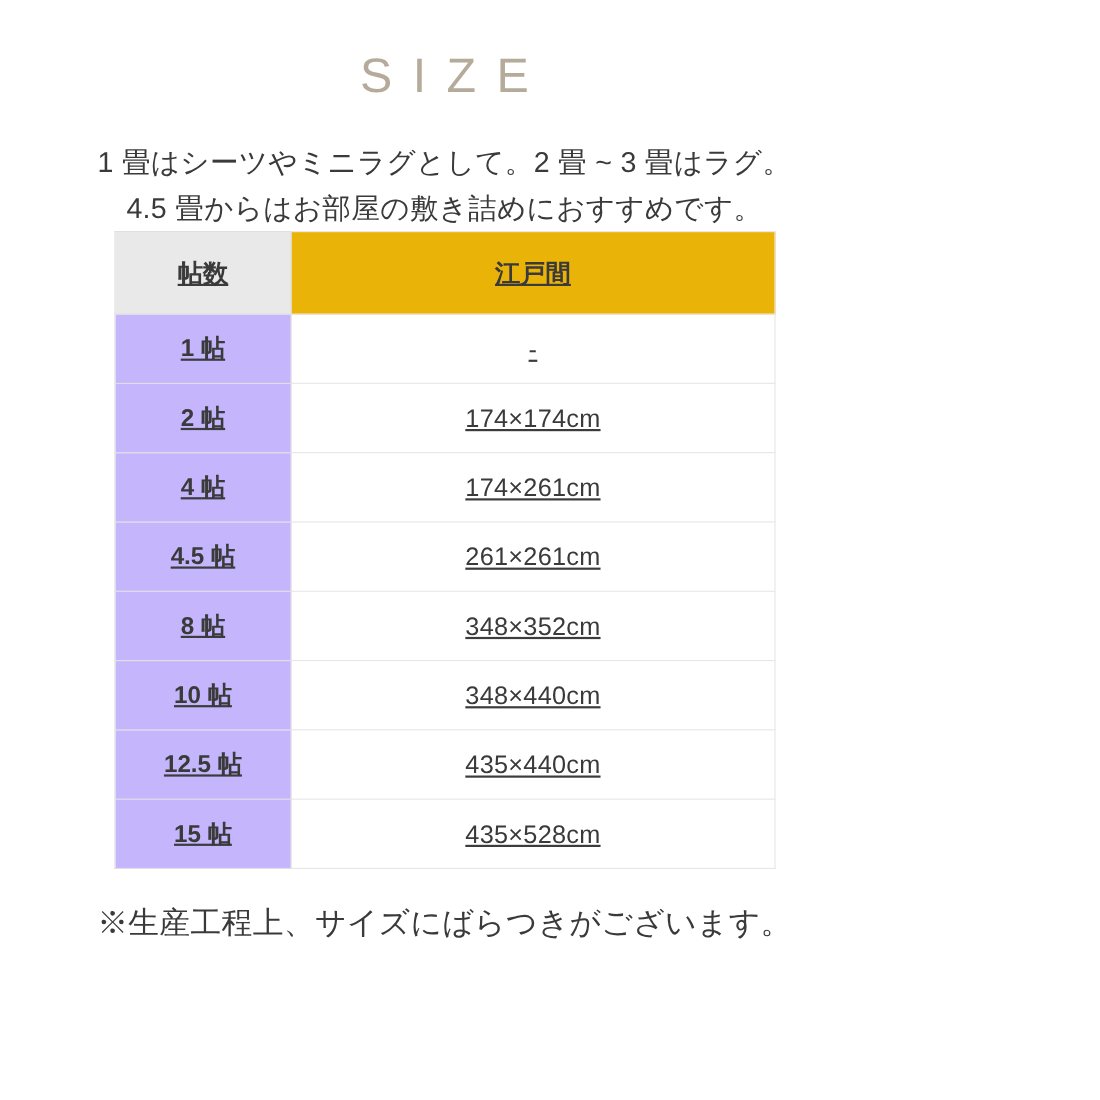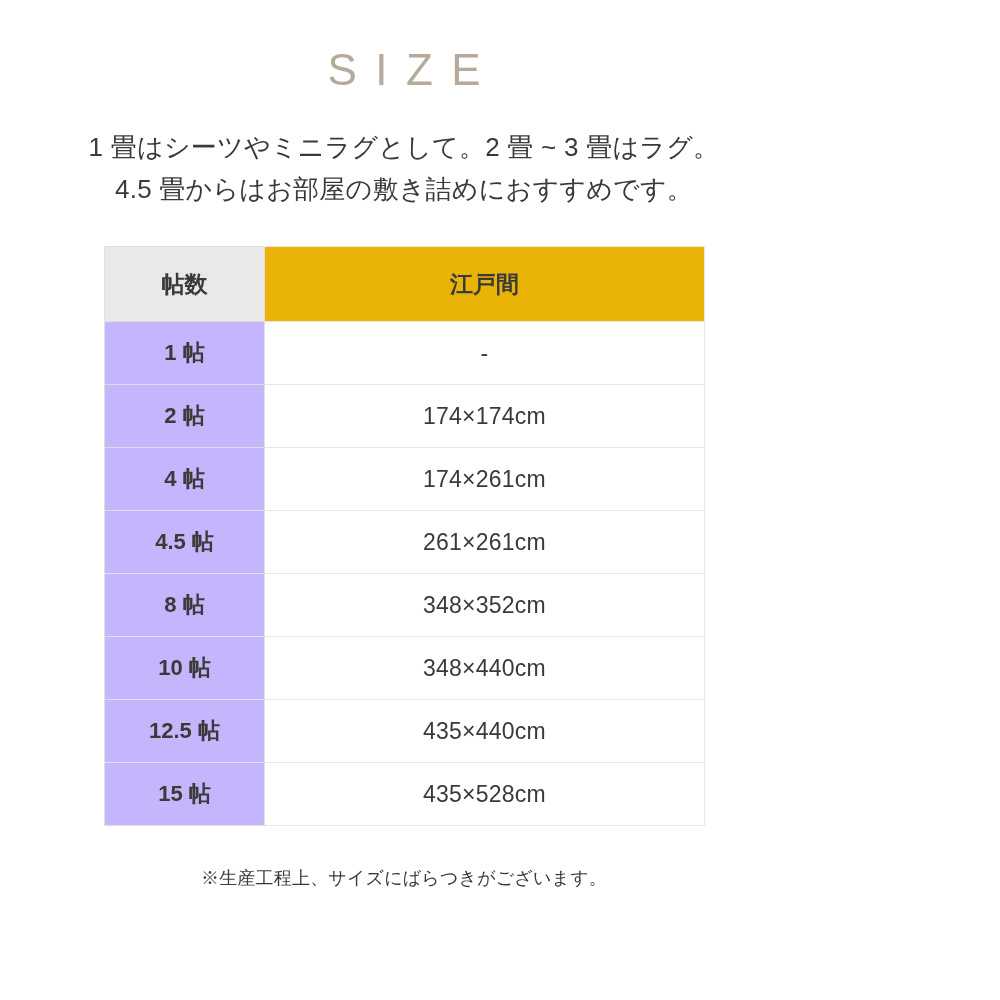--- a/index.html
+++ b/index.html
@@ -39,22 +39,22 @@
     line-height: 1.62;
     color: #3a3a3a;
     font-weight: 400;
     letter-spacing: 0.01em;
   }
   .lead .lead-line {
     display: block;
     white-space: nowrap;
   }
   .table-wrap {
-    margin-top: 36px;
     width: 600px;
+    text-decoration: underline;
   }
   table.size-table {
     border-collapse: collapse;
     width: 100%;
     table-layout: fixed;
   }
   table.size-table th,
   table.size-table td {
     border: 1px solid #e6e6e6;
     height: 62px;
@@ -90,22 +90,22 @@
     font-size: 22px;
     border-color: #e0e0e0;
   }
   table.size-table tbody td.row-value {
     background: #ffffff;
     color: #3a3a3a;
     font-size: 23px;
     letter-spacing: 0.01em;
   }
   .note {
-    margin-top: 40px;
-    font-size: 18px;
+    margin-top: 30px;
+    font-size: 28px;
     color: #3a3a3a;
     letter-spacing: 0.01em;
   }
 </style>
 </head>
 <body>
 
 <div class="page">
 
   <div class="size-title">SIZE</div>

